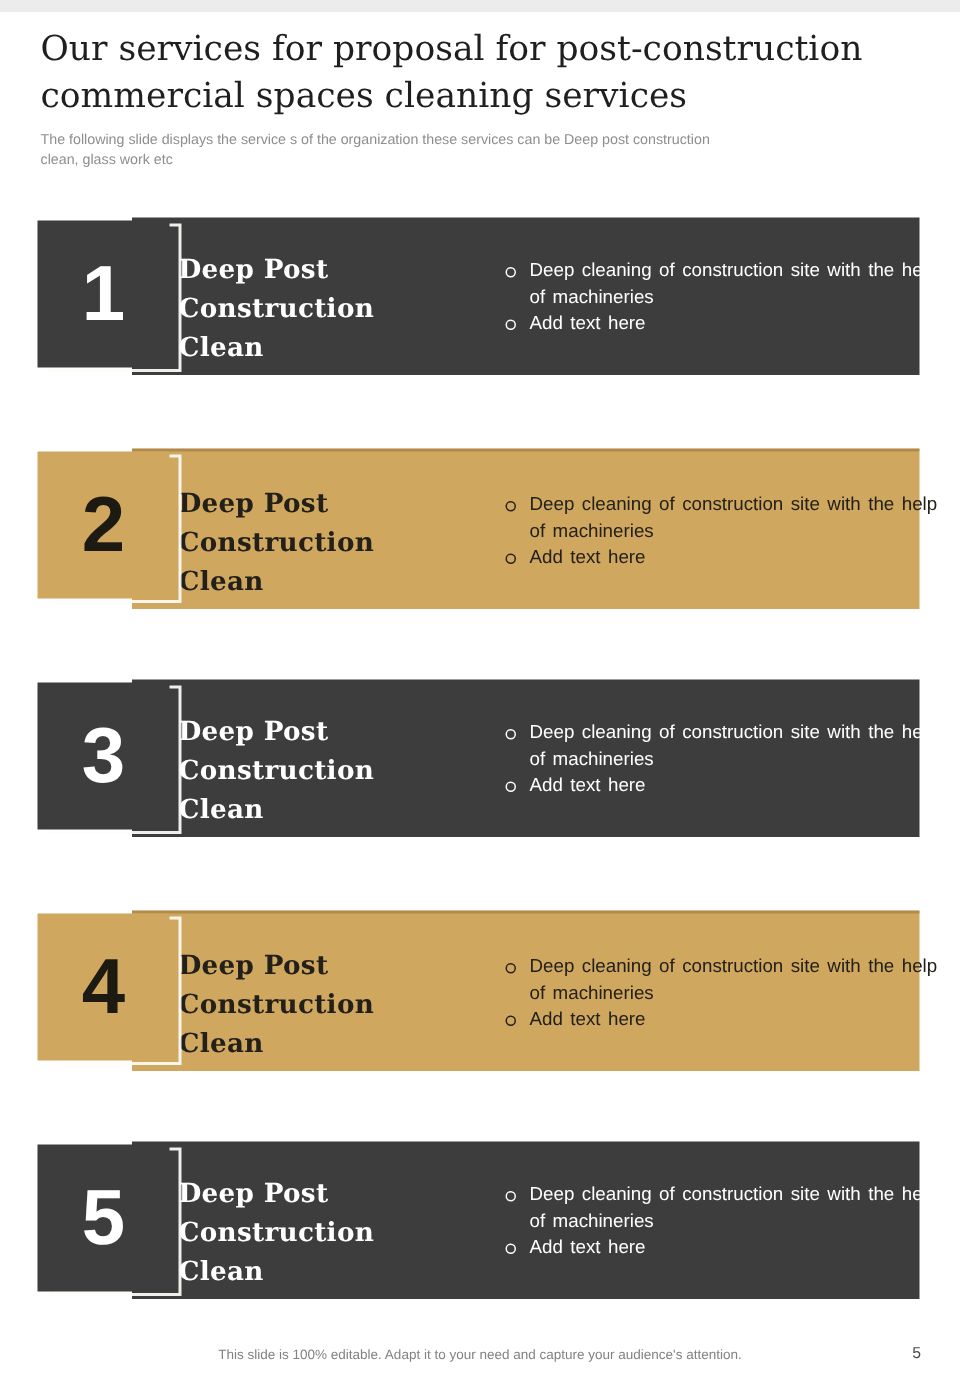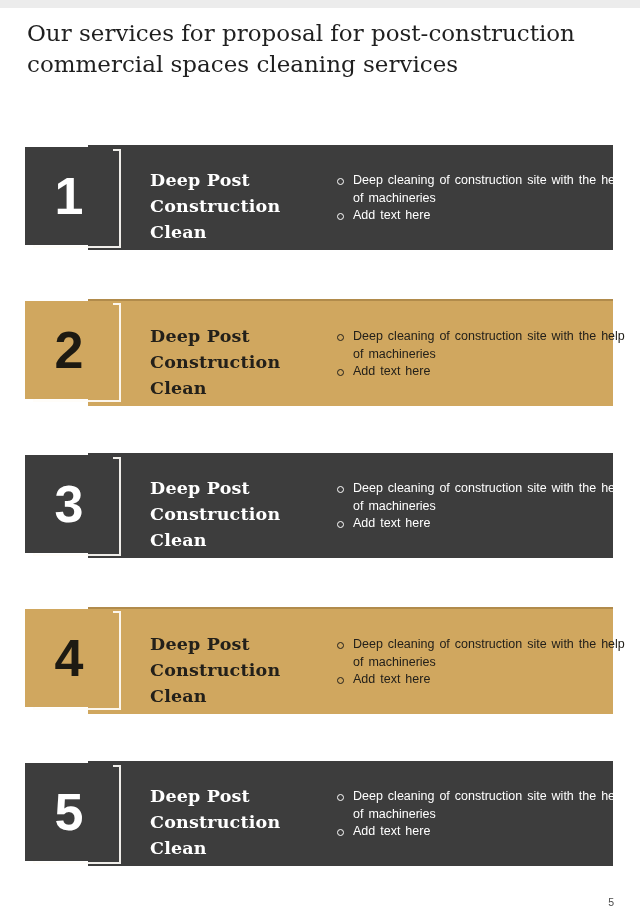--- a/index.html
+++ b/index.html
@@ -37,21 +37,21 @@
   }
   .numbox{
     position:absolute;left:25px;top:2px;width:88px;height:98px;
     display:flex;align-items:center;justify-content:center;
     z-index:3;
     font-weight:bold;font-size:52px;
   }
   .dark .numbox{background:var(--dark);color:#ffffff;}
   .gold .numbox{background:var(--gold);color:#1d1a12;}
   .row-title{
-    position:absolute;left:62px;top:22px;width:182px;
+    position:absolute;left:31px;top:22px;width:182px;
     font-family:"DejaVu Serif","Liberation Serif",serif;
     font-weight:bold;font-size:17.5px;line-height:26px;
     letter-spacing:0.2px;
   }
   .bullets{
     position:absolute;left:248px;top:27px;width:296px;
     font-size:12.5px;line-height:17.5px;word-spacing:1.5px;
   }
   .bullet{position:relative;padding-left:17px;}
   .dot{
@@ -67,20 +67,21 @@
     font-size:10.5px;color:#4a4a4a;
   }
 </style>
 </head>
 <body>
 
 <div class="page">
   <div class="top-strip"></div>
 
   <div class="heading">Our services for proposal for post-construction commercial spaces cleaning services</div>
+  <div class="subheading">The following slide displays the service s of the organization these services can be  Deep post construction clean, glass work etc</div>
 
   <div class="row dark" style="top:145px">
     <div class="bar">
       <div class="row-title">Deep Post Construction Clean</div>
       <div class="bullets">
         <div class="bullet"><span class="dot"></span><span>Deep cleaning of construction site with the help of machineries</span></div>
         <div class="bullet"><span class="dot"></span><span>Add text here</span></div>
       </div>
     </div>
     <div class="frame"></div>
@@ -138,14 +139,15 @@
         <div class="bullet"><span class="dot"></span><span>Deep cleaning of construction site with the help of machineries</span></div>
         <div class="bullet"><span class="dot"></span><span>Add text here</span></div>
       </div>
     </div>
     <div class="frame"></div>
     <div class="numbox">
         <span>5</span>
       </div>
   </div>
 
+  <div class="footer">This slide is 100% editable. Adapt it to your need and capture your audience's attention.</div>
   <div class="page-number">5</div>
 </div>
 
 </body></html>

